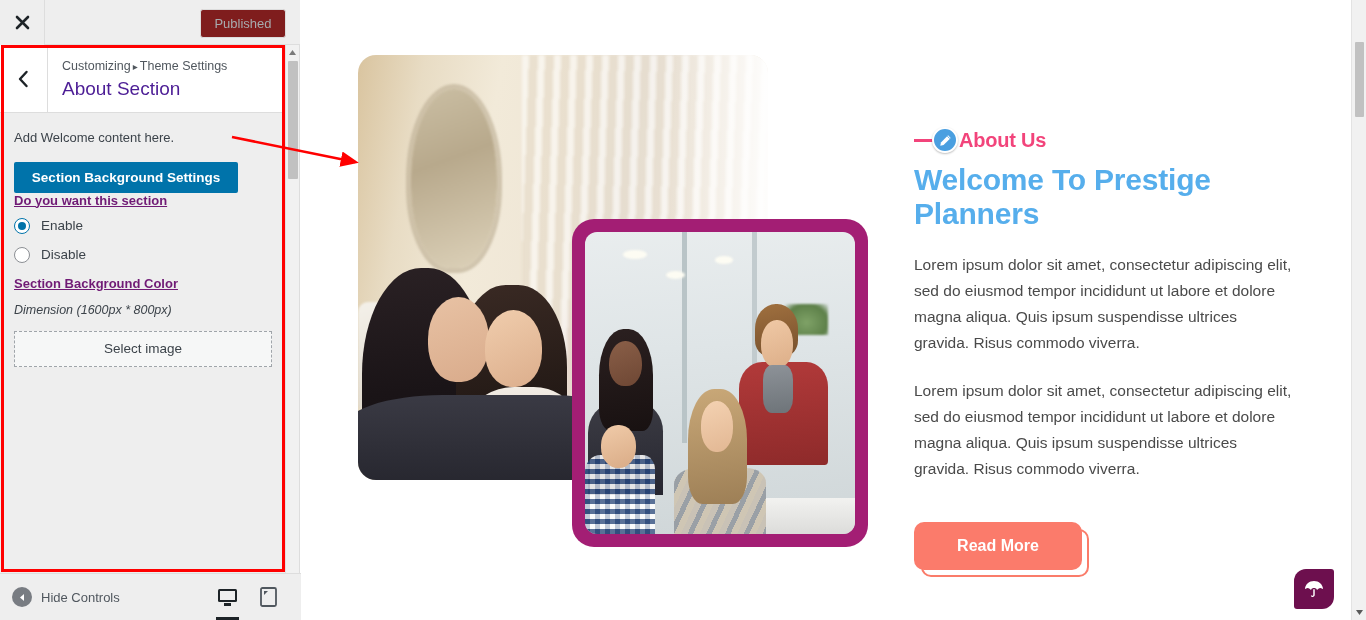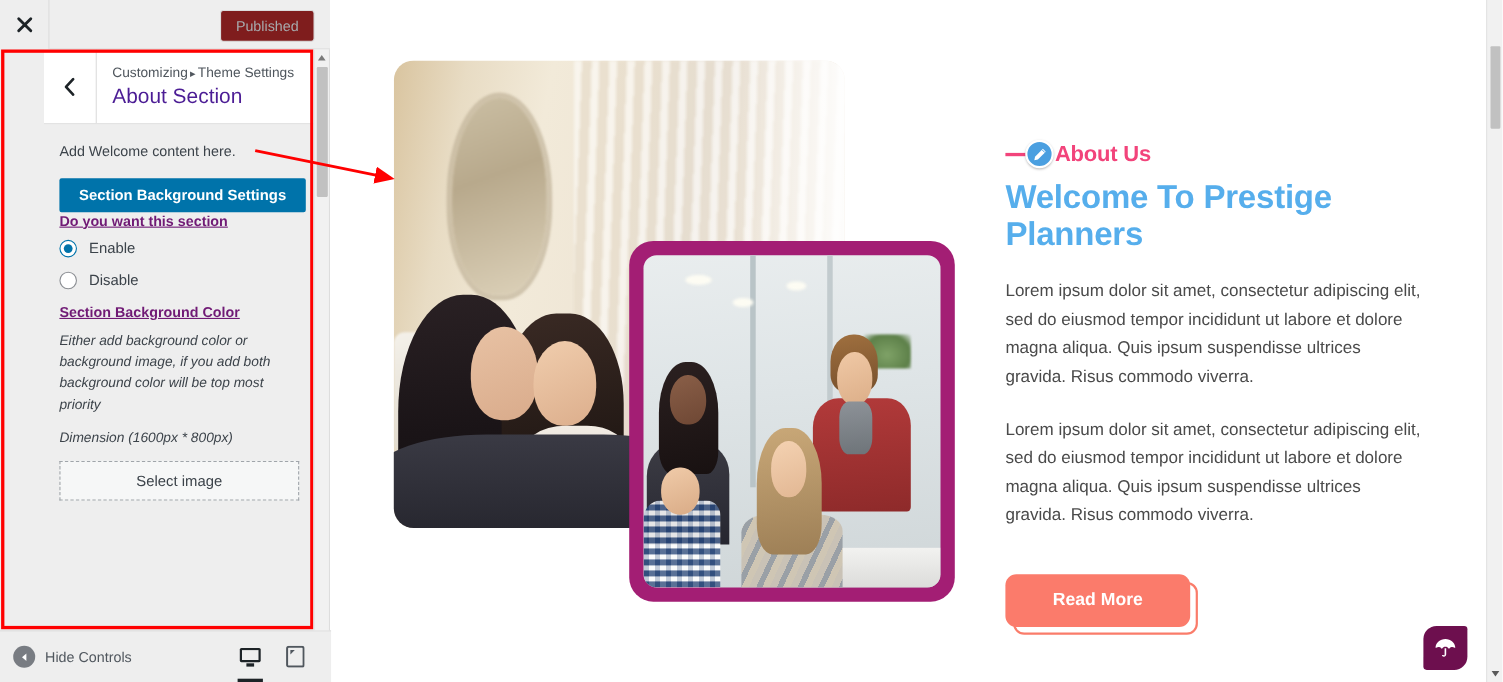--- a/index.html
+++ b/index.html
@@ -52,21 +52,20 @@
     border: 3px solid #ff0000;
     pointer-events: none;
     z-index: 40;
   }
 
   .panel-body {
     position: absolute; left: 0; top: 45px;
     width: 286px; height: 528px;
     background: #eeeeee;
     overflow: hidden;
-    padding-left: 40px;
   }
   .section-header {
     position: relative;
     height: 68px;
     background: #ffffff;
     border-bottom: 1px solid #dddddd;
     display: flex; align-items: stretch;
   }
   .back-btn {
     width: 48px;
@@ -503,21 +502,20 @@
         <div class="radio-row">
           <span class="radio checked"></span>
           <span class="radio-label">Enable</span>
         </div>
         <div class="radio-row">
           <span class="radio"></span>
           <span class="radio-label">Disable</span>
         </div>
 
         <div class="ctl-label">Section Background Color</div>
-        <div class="ctl-desc">Either add background color or background image, if you add both background color will be top most priority</div>
 
         <div class="ctl-desc">Dimension (1600px * 800px)</div>
         <div class="dropzone">Select image</div>
       </div>
     </div>
 
     <div class="panel-scroll">
       <div class="ps-arrow">
         <svg width="9" height="7" viewBox="0 0 9 7">
           <path d="M4.5 1 L8 6 L1 6 Z" fill="#7a7a7a"></path>

